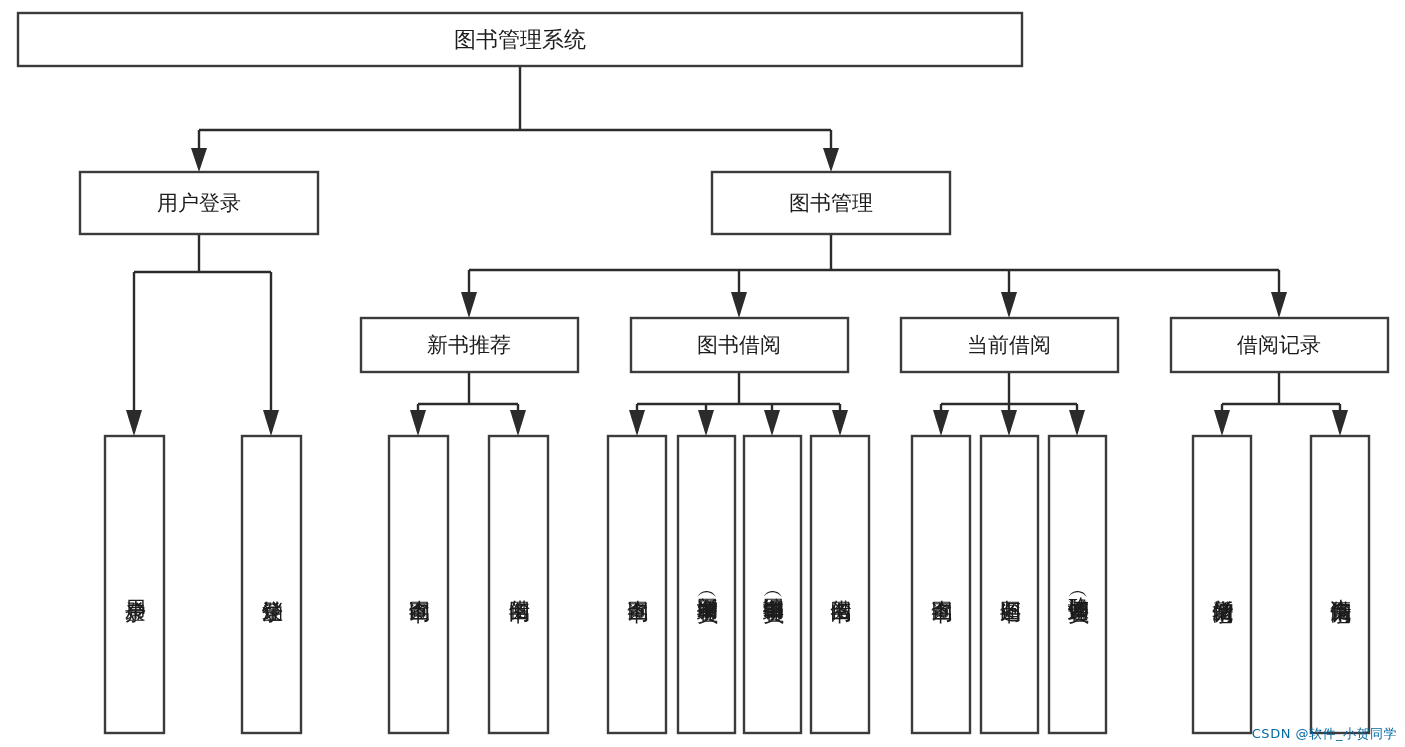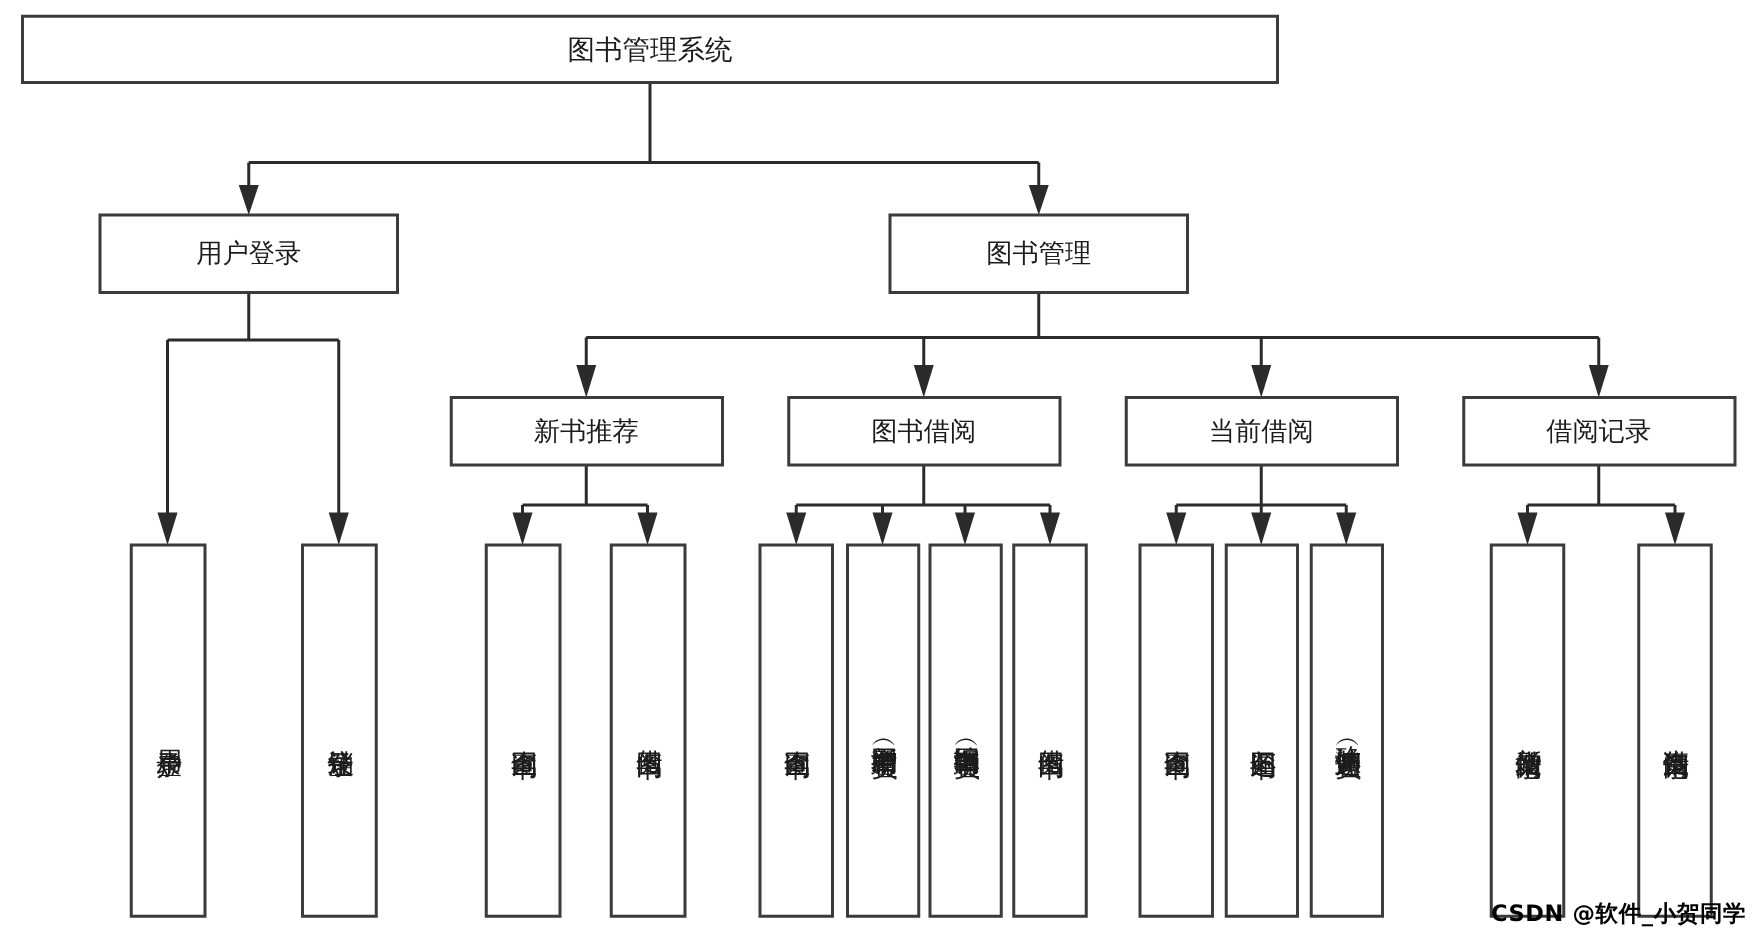--- a/index.html
+++ b/index.html
@@ -67,25 +67,24 @@
     justify-content: center;
     white-space: nowrap;
     pointer-events: none;
     user-select: none;
   }
   #watermark {
     position: absolute;
     right: 8px;
     bottom: 4px;
     font-family: "DejaVu Sans", "Liberation Sans", sans-serif;
-    font-size: 18px;
-    color: #000000;
+    font-size: 13px;
+    color: #0369a1;
     letter-spacing: 0.5px;
     white-space: nowrap;
-    font-weight: bold;
   }
 </style>
 </head>
 <body>
 
 <div id="diagram-root">
 
   <svg id="flow" viewBox="0 0 1405 747">
 
     <g>

